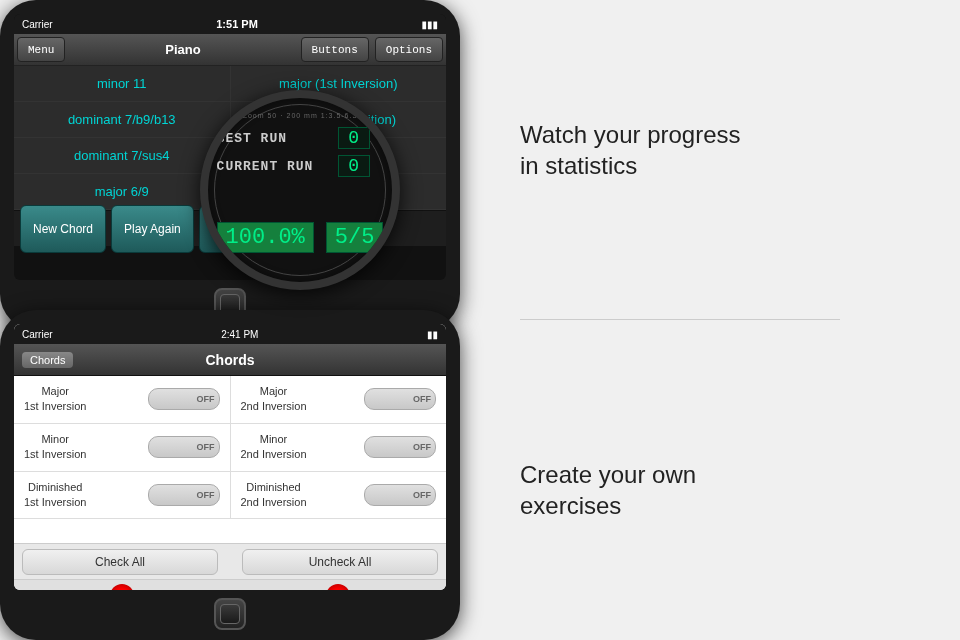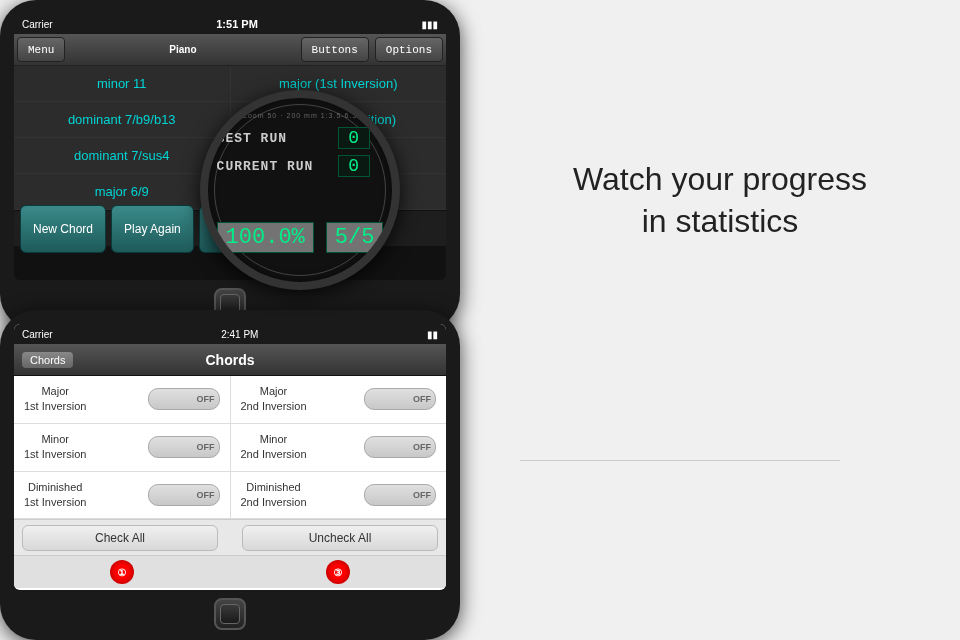--- a/index.html
+++ b/index.html
@@ -68,21 +68,21 @@
       margin: 3px;
       cursor: pointer;
       font-family: Liberation Mono, monospace;
     }
     .nav-title {
       flex: 1;
       display: flex;
       align-items: center;
       justify-content: center;
       color: #fff;
-      font-size: 10px;
+      font-size: 13px;
       font-weight: bold;
     }
 
     
     .chord-list {
       background: #2a2a2a;
       flex: 1;
     }
     .chord-row {
       display: flex;
@@ -209,21 +209,21 @@
     }
     .mag-stats {
       display: flex;
       gap: 12px;
       margin-top: 6px;
     }
     .mag-stat {
       font-family: 'Courier New', monospace;
       font-size: 22px;
       color: #00ee88;
-      background: #737373;
+      background: #15803d;
       padding: 2px 8px;
       border: 1px solid #005533;
       margin-top: 39px;
     }
 
     
     .phone-bottom {
       position: absolute;
       top: 310px; left: 0;
       width: 460px;
@@ -332,20 +332,21 @@
     }
 
     .bp-bottom-btns {
       background: #e8e8e8;
       height: 36px;
       display: flex;
       align-items: center;
       padding: 8px 8px;
       gap: 24px;
       border-top: 1px solid #ccc;
+      margin-top: 24px;
     }
     .bp-action-btn {
       flex: 1;
       background: linear-gradient(to bottom, #f0f0f0, #d8d8d8);
       border: 1px solid #bbb;
       border-radius: 6px;
       font-size: 12px;
       color: #333;
       text-align: center;
       padding: 5px 0;
@@ -377,25 +378,24 @@
       position: absolute;
       right: 0; top: 0;
       width: 480px;
       height: 640px;
       display: flex;
       flex-direction: column;
       justify-content: space-around;
       padding: 60px 40px;
     }
     .right-headline {
-      font-size: 32px;
+      font-size: 24px;
       color: #222;
       font-weight: 300;
       line-height: 1.3;
-      text-align: center;
     }
     .divider {
       height: 1px;
       background: #ccc;
       width: 80%;
       margin: 20px 0;
     }
   </style>
 </head>
 <body>
@@ -526,13 +526,16 @@
   <div class="home-btn-bottom">
     <div class="home-btn-inner"></div>
   </div>
 </div>
 
 <div class="right-text">
   <div>
     <div class="right-headline">Watch your progress<br>in statistics</div>
   </div>
   <div class="divider"></div>
+  <div>
+    <div class="right-headline">Create your own<br>exercises</div>
+  </div>
 </div>
 
 </body></html>

